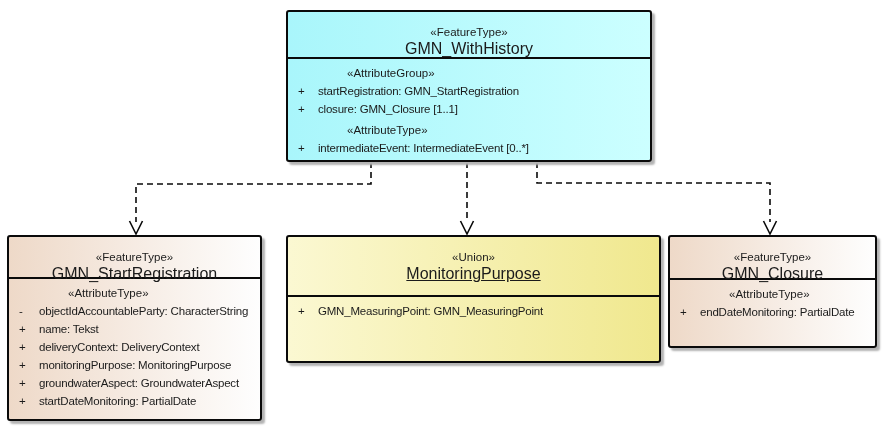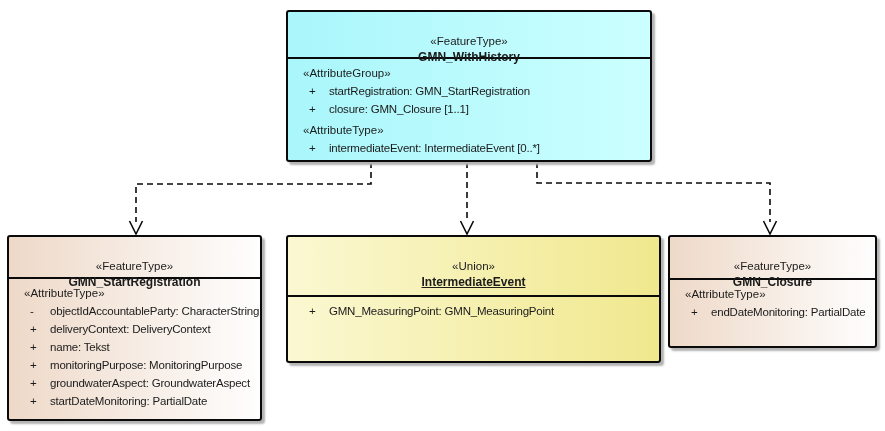--- a/index.html
+++ b/index.html
@@ -6,29 +6,29 @@
   .canvas{
     position:relative;width:885px;height:431px;background:#ffffff;
     font-family:"Liberation Sans", sans-serif;color:#1b1b1b;overflow:hidden;
   }
   .uml-class{
     position:absolute;border:2px solid #0a0a0a;border-radius:3px;
     box-shadow:3px 3px 2px #b4b4b4;overflow:hidden;box-sizing:border-box;
   }
   .uml-head{
     text-align:center;border-bottom:2px solid #0a0a0a;
-    padding-top:21px;box-sizing:border-box;
+    padding-top:12px;box-sizing:border-box;
   }
   .stereo{font-size:11.5px;line-height:16px;}
-  .cls-name{font-size:12px;font-weight:bold;line-height:17px;}
+  .cls-name{font-size:16px;font-weight:normal;line-height:17px;}
   .cls-name.underline{text-decoration:underline;}
   .uml-body{padding-top:5px;}
-  .grp{font-size:11.5px;line-height:18px;padding-left:15px;white-space:nowrap;}
+  .grp{font-size:11.5px;line-height:18px;padding-left:15px;white-space:nowrap;margin-left:44px;}
   .grp.gap{margin-top:3px;}
-  .row{font-size:11.5px;line-height:18px;padding-left:21px;white-space:nowrap;letter-spacing:-0.2px;}
+  .row{font-size:11.5px;line-height:18px;padding-left:10px;white-space:nowrap;letter-spacing:-0.2px;}
   .vis{display:inline-block;width:20px;}
   
   .c-cyan  {background:linear-gradient(to right,#a9f6fb,#ccffff);}
   .c-peach {background:linear-gradient(to right,#eed9c8,#fefefe);}
   .c-yellow{background:linear-gradient(to right,#fbf8d2,#f0e88e);}
   
   .b-withhistory{left:286px;top:10px;width:366px;height:152px;}
   .b-withhistory .uml-head{height:47px;}
   .b-startreg{left:7px;top:235px;width:255px;height:186px;}
   .b-startreg .uml-head{height:42px;}
@@ -69,32 +69,32 @@
   </div>
 
   <div class="uml-class c-peach b-startreg">
     <div class="uml-head">
       <div class="stereo">«FeatureType»</div>
       <div class="cls-name">GMN_StartRegistration</div>
     </div>
     <div class="uml-body">
       <div class="grp">«AttributeType»</div>
       <div class="row"><span class="vis">-</span><span>objectIdAccountableParty: CharacterString</span></div>
+      <div class="row"><span class="vis">+</span><span>name: Tekst</span></div>
       <div class="row"><span class="vis">+</span><span>deliveryContext: DeliveryContext</span></div>
-      <div class="row"><span class="vis">+</span><span>name: Tekst</span></div>
       <div class="row"><span class="vis">+</span><span>monitoringPurpose: MonitoringPurpose</span></div>
       <div class="row"><span class="vis">+</span><span>groundwaterAspect: GroundwaterAspect</span></div>
       <div class="row"><span class="vis">+</span><span>startDateMonitoring: PartialDate</span></div>
     </div>
   </div>
 
   <div class="uml-class c-yellow b-intermediate">
     <div class="uml-head">
       <div class="stereo">«Union»</div>
-      <div class="cls-name underline">IntermediateEvent</div>
+      <div class="cls-name underline">MonitoringPurpose</div>
     </div>
     <div class="uml-body">
       <div class="row"><span class="vis">+</span><span>GMN_MeasuringPoint: GMN_MeasuringPoint</span></div>
     </div>
   </div>
 
   <div class="uml-class c-peach b-closure">
     <div class="uml-head">
       <div class="stereo">«FeatureType»</div>
       <div class="cls-name">GMN_Closure</div>

